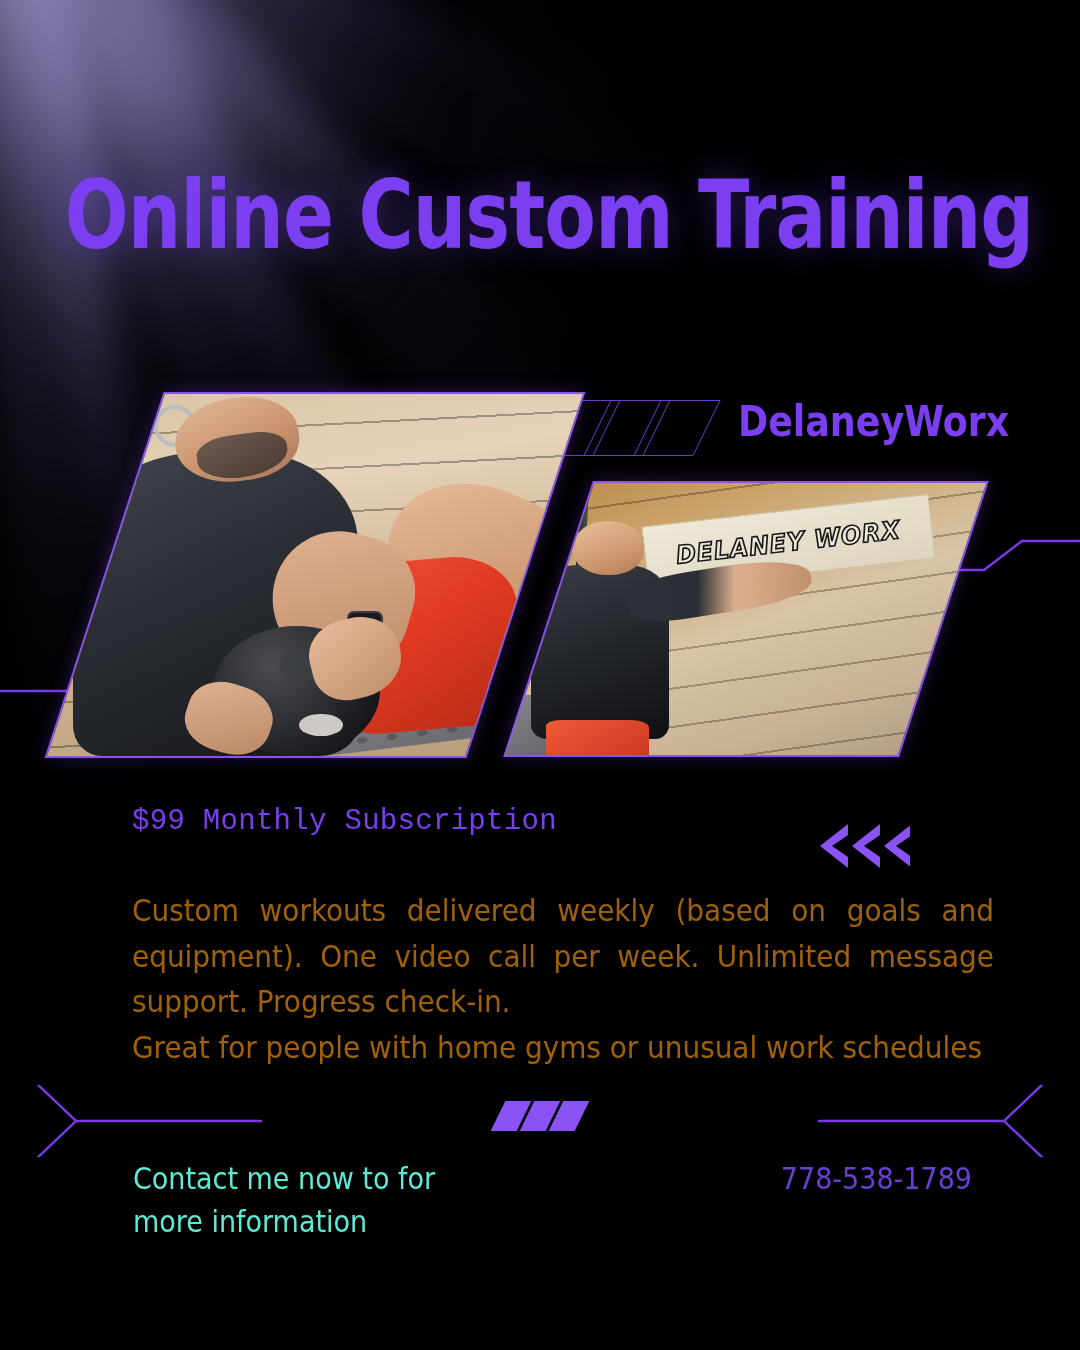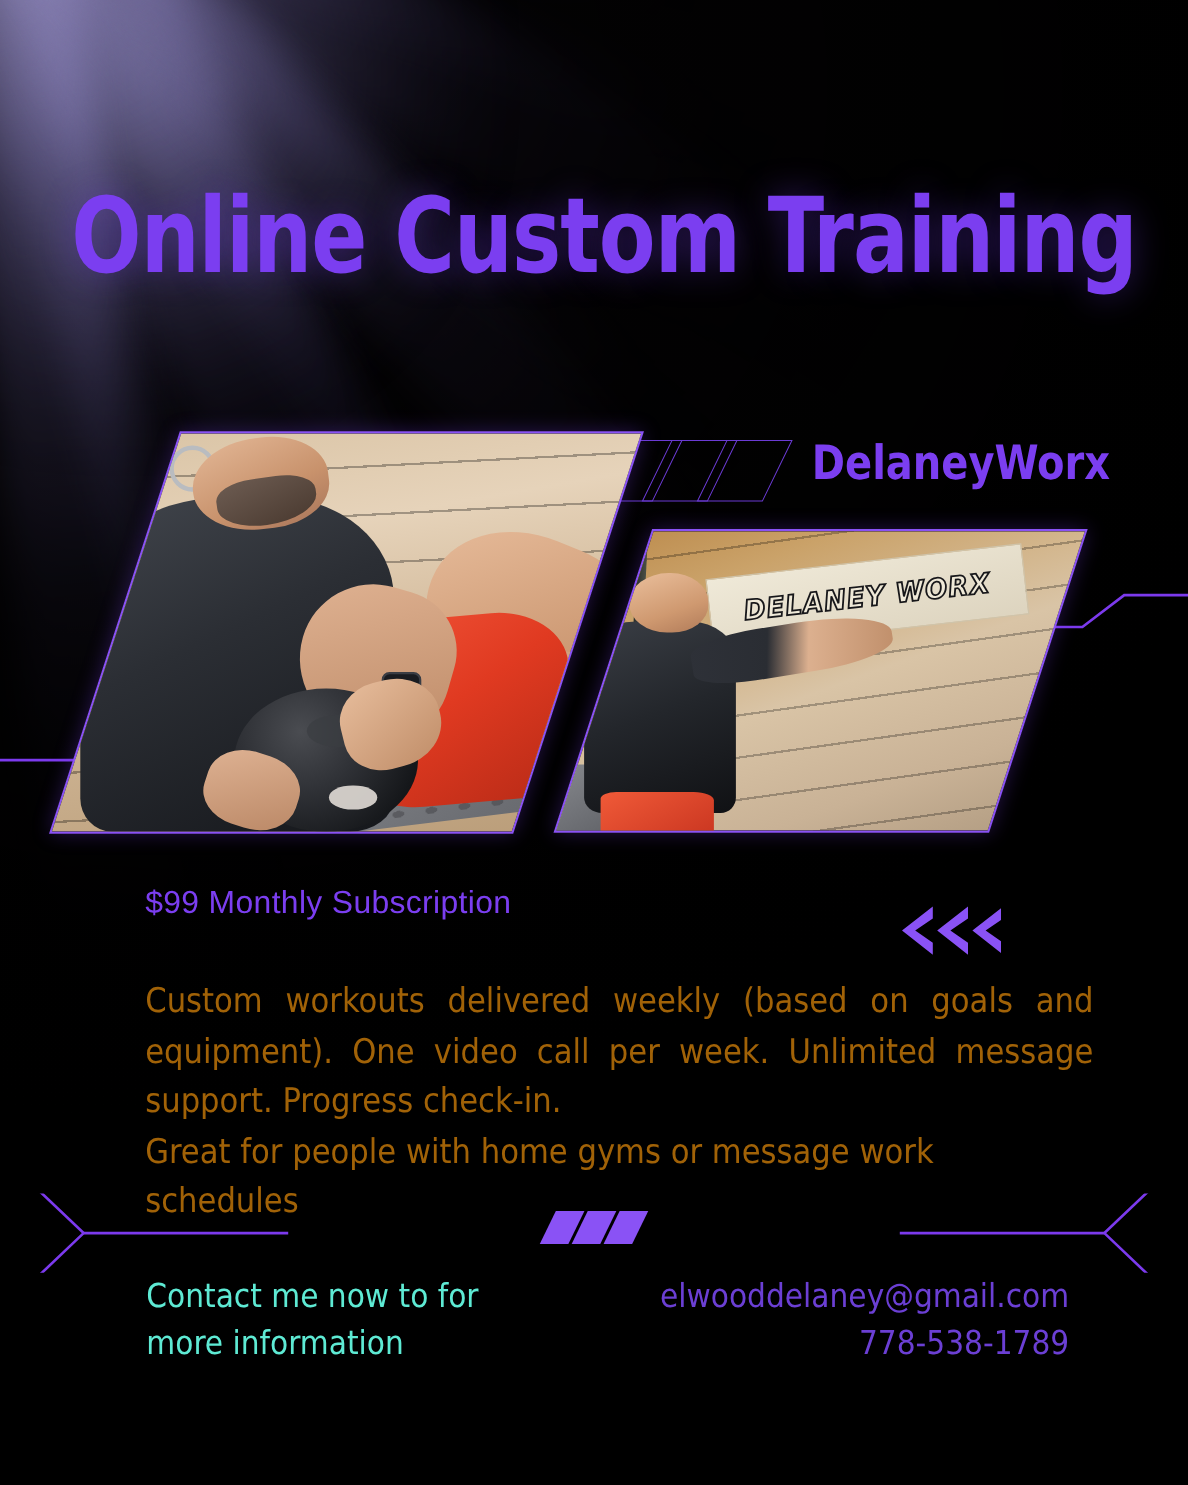--- a/index.html
+++ b/index.html
@@ -229,21 +229,21 @@
     position:absolute;left:0;bottom:0;width:16%;height:22%;
     background:linear-gradient(150deg,#8a8c91,#5f6166);
   }
 
   
   .deco-line{position:absolute;pointer-events:none;}
 
   
   #price-line{
     position:absolute;left:132px;top:805px;
-    font-family:Liberation Sans, sans-serif;
+    font-family:Liberation Mono, monospace;
     font-size:29px;color:#7b3ef0;letter-spacing:.3px;white-space:nowrap;
   }
   #chev-group{position:absolute;left:820px;top:822px;width:90px;height:48px;}
   #body-copy{
     position:absolute;left:132px;top:888px;width:862px;
     font-family:"DejaVu Sans Condensed","Liberation Sans Narrow","Liberation Sans",sans-serif;
     font-size:31px;line-height:1.47;color:#a16207;
     text-align:justify;text-justify:inter-word;
   }
   #body-copy .last-line{
@@ -348,36 +348,35 @@
     <g fill="#8a52f5">
       <path d="M28,2 L28,13 L12,24 L28,35 L28,46 L0,24 Z"></path>
       <path d="M60,2 L60,13 L44,24 L60,35 L60,46 L32,24 Z"></path>
       <path d="M92,2 L92,13 L76,24 L92,35 L92,46 L64,24 Z"></path>
     </g>
   </svg>
 </div>
 
 <div id="body-copy">
   <span>Custom workouts delivered weekly (based on goals and equipment). One video call per week. Unlimited message support. Progress check-in.</span>
-  <span class="last-line">Great for people with home gyms or message work schedules</span>
+  <span class="last-line">Great for people with home gyms or unusual work schedules</span>
 </div>
 
 <div id="divider">
   <svg width="1080" height="72" viewBox="0 0 1080 72" style="position:absolute;left:0;top:0;">
     <g stroke="#7c3aed" stroke-width="2.4" fill="none">
       <path d="M-10,-4 L34,-4 L76,36 L34,76 L-10,76"></path>
       <path d="M76,36 L262,36"></path>
       <path d="M1090,-4 L1046,-4 L1004,36 L1046,76 L1090,76"></path>
       <path d="M1004,36 L818,36"></path>
     </g>
   </svg>
   <div class="slash-solid" style="left:498px;"></div>
   <div class="slash-solid" style="left:527px;"></div>
   <div class="slash-solid" style="left:556px;"></div>
 </div>
 
 <div id="footer">
   <div id="contact-text">Contact me now to for more information</div>
   <div id="contact-details">
-    <div>elwooddelaney@gmail.com</div>
     <div>778-538-1789</div>
   </div>
 </div>
 
 </body></html>

